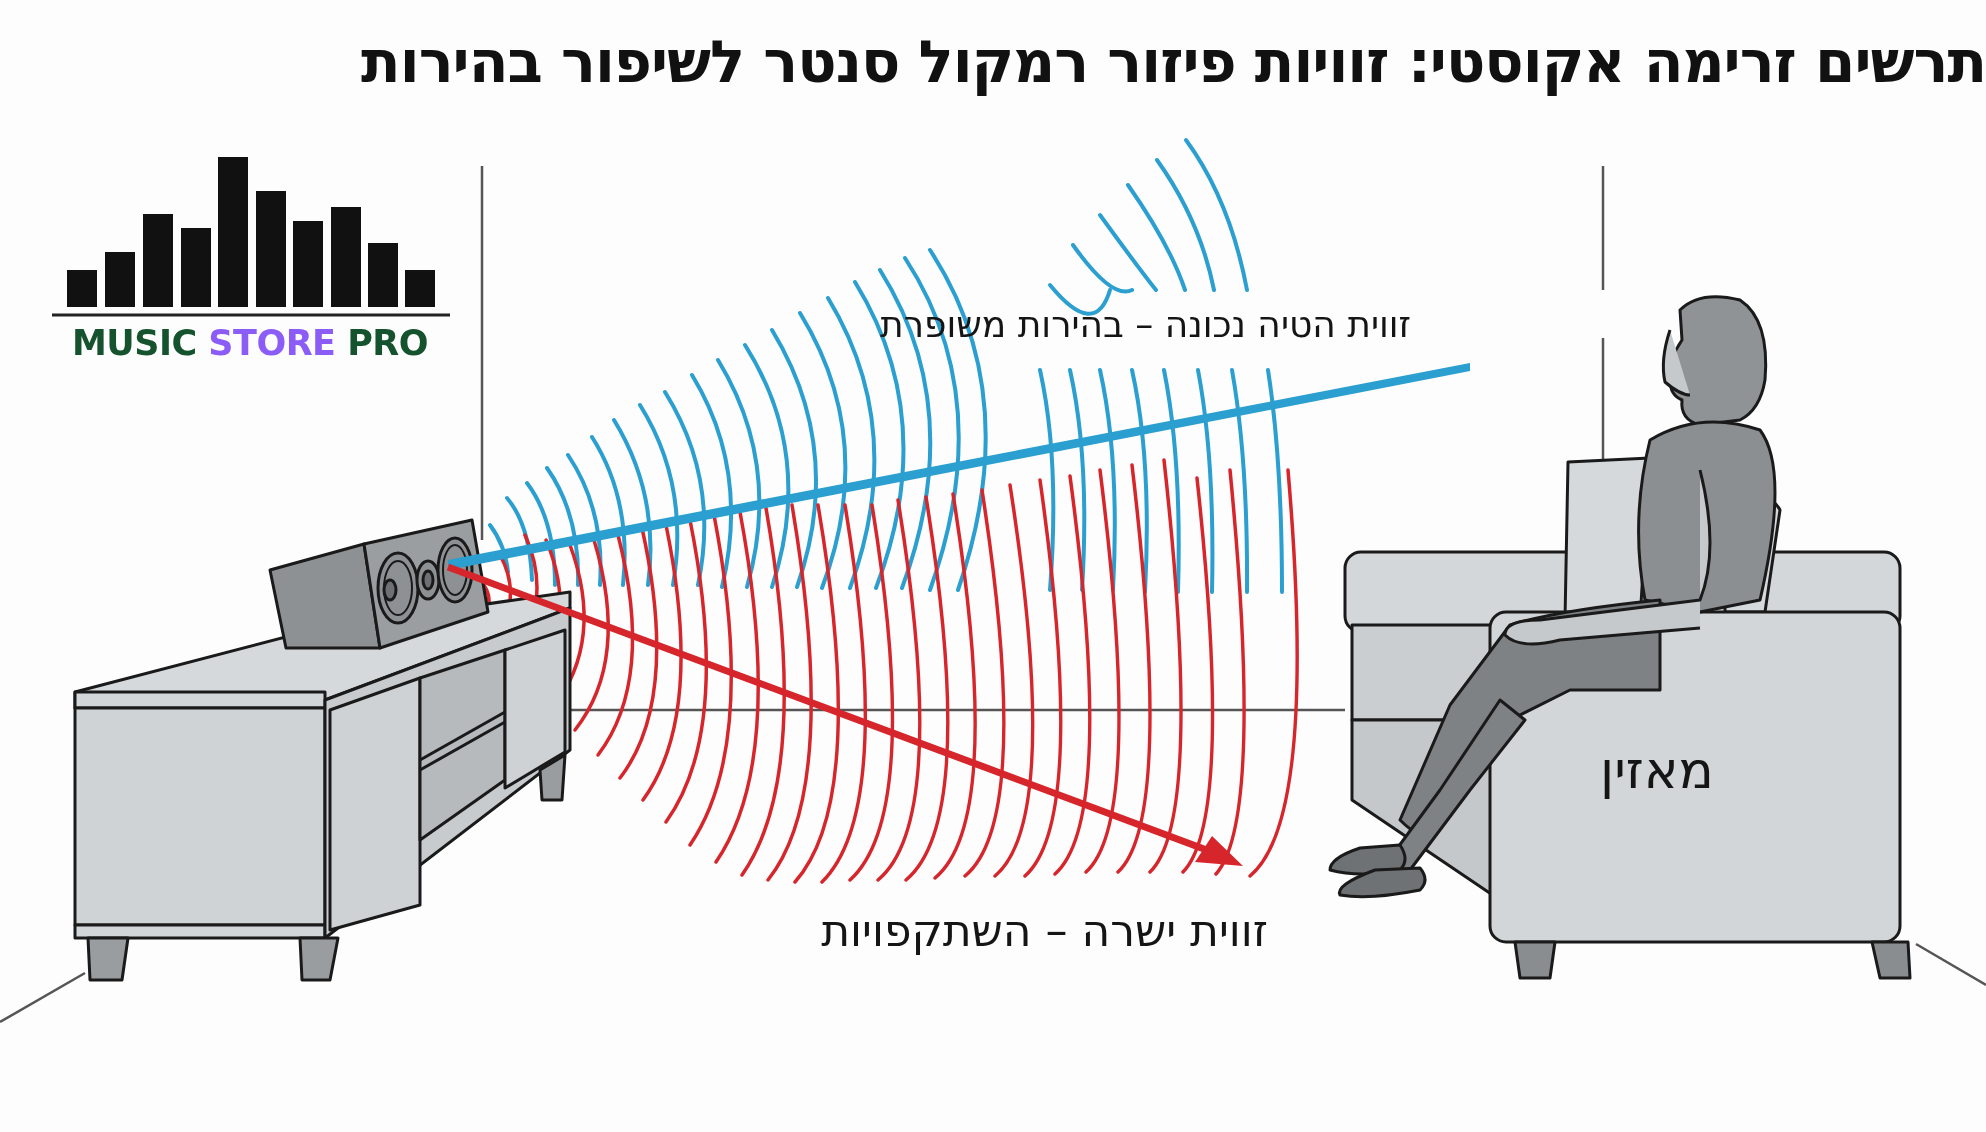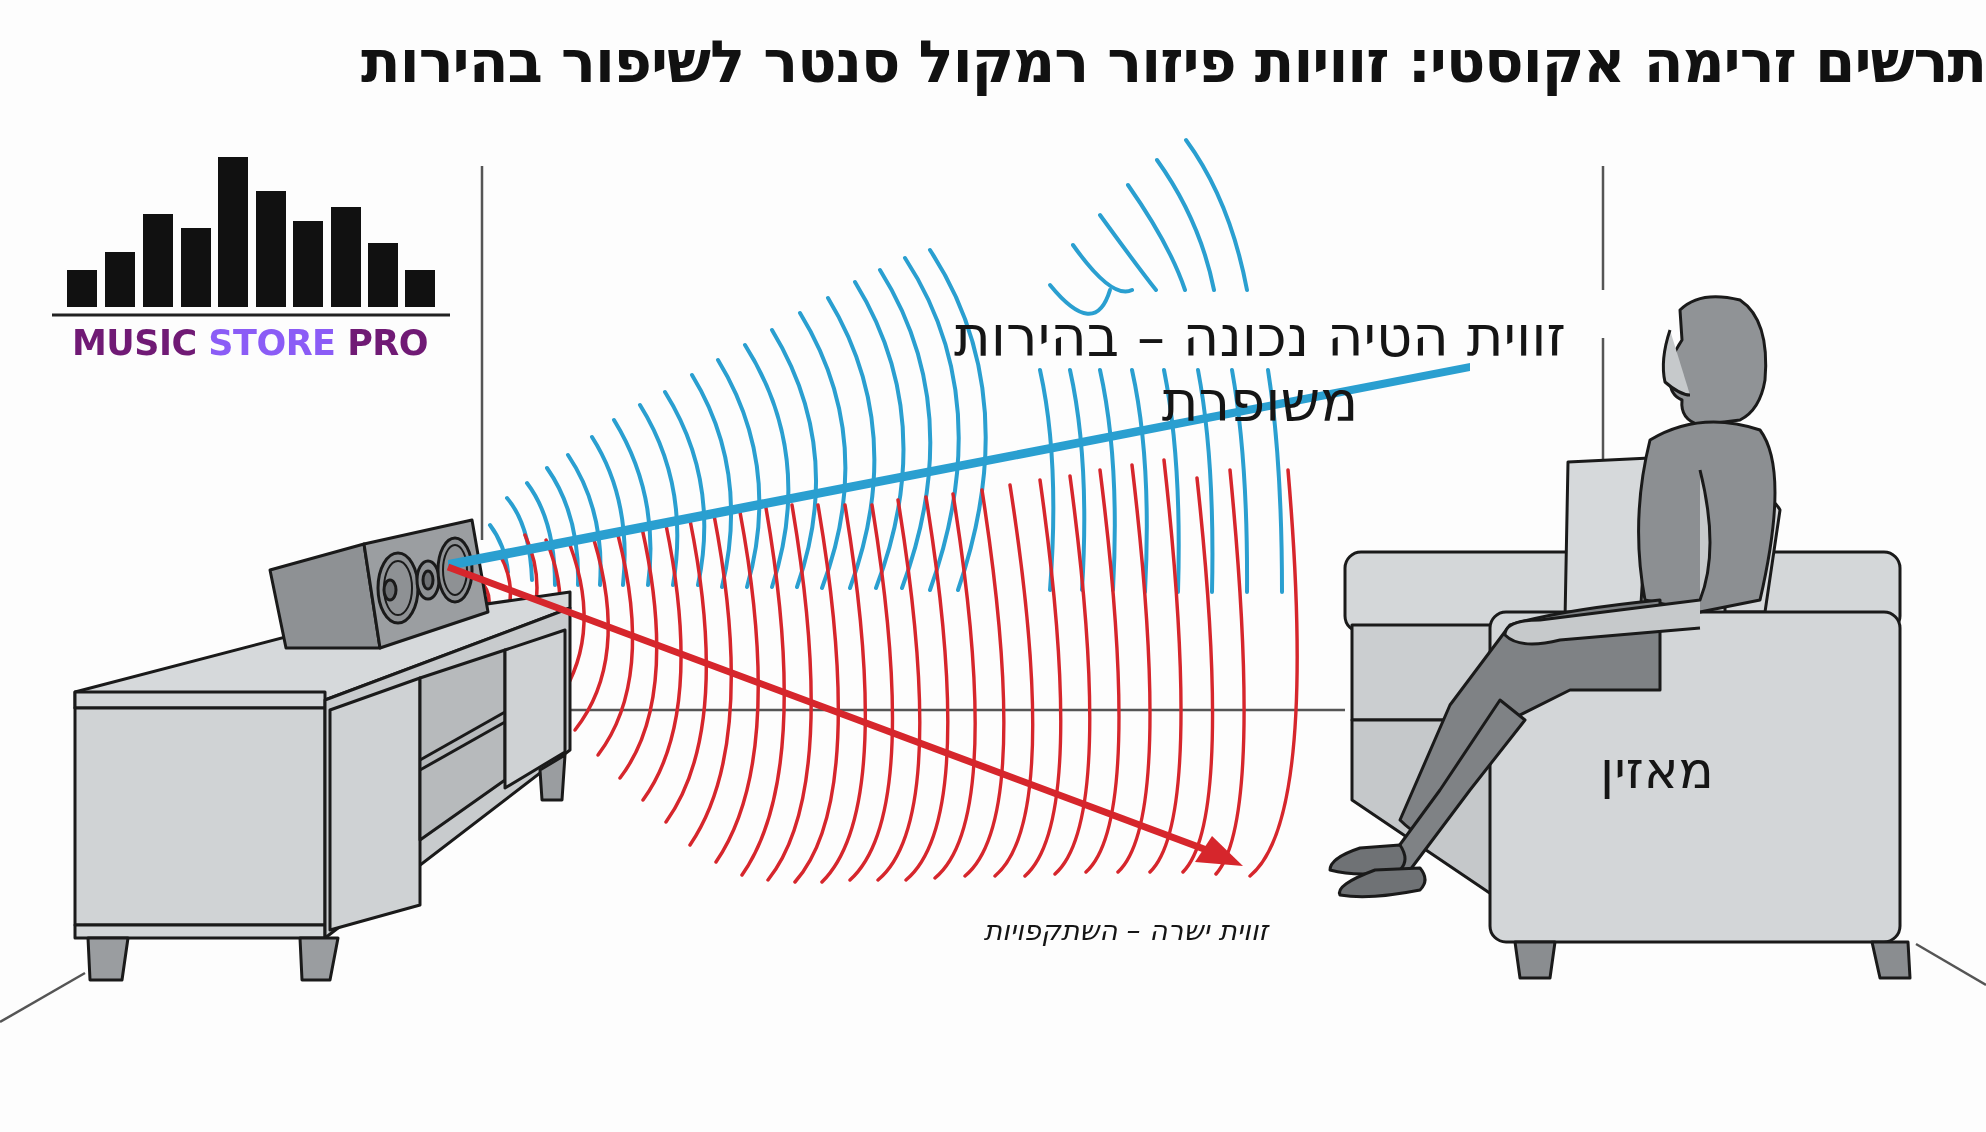--- a/index.html
+++ b/index.html
@@ -10,25 +10,25 @@
     font-family: "DejaVu Sans", sans-serif; font-weight: bold;
     font-size: 58px; color: #111; letter-spacing: -1px;
   }
   .scene { position: absolute; left: 0; top: 0; width: 1986px; height: 1132px; }
   .logo { position: absolute; left: 50px; top: 155px; width: 400px; height: 215px; }
   .logo-text {
     position: absolute; left: 0; width: 400px; top: 168px;
     text-align: center; font-family: "DejaVu Sans", sans-serif; font-weight: bold;
     font-size: 35px; letter-spacing: -0.5px;
   }
-  .logo-text .red { color: #701a75; }
+  .logo-text .red { color: #14532d; }
   .logo-text .dark { color: #8b5cf6; }
   .label { position: absolute; direction: rtl; color: #151515; font-family: "DejaVu Sans", sans-serif; }
-  .label-good { left: 880px; top: 304px; width: 760px; text-align: center; font-size: 56px; }
-  .label-bad { left: 640px; top: 900px; width: 628px; text-align: right; font-size: 28px; line-height: 62px; font-style: italic; }
+  .label-good { left: 880px; top: 304px; width: 760px; text-align: left; font-size: 36px; }
+  .label-bad { left: 640px; top: 900px; width: 628px; text-align: right; font-size: 44px; line-height: 62px; }
   .label-listener { left: 1600px; top: 740px; width: 180px; text-align: left; font-size: 52px; }
 </style>
 </head>
 <body>
 
 <div class="title">תרשים זרימה אקוסטי: זוויות פיזור רמקול סנטר לשיפור בהירות</div>
 
 <svg class="scene" viewBox="0 0 1986 1132" xmlns="http://www.w3.org/2000/svg">
 
   <g stroke="#555" stroke-width="2.5" fill="none">

